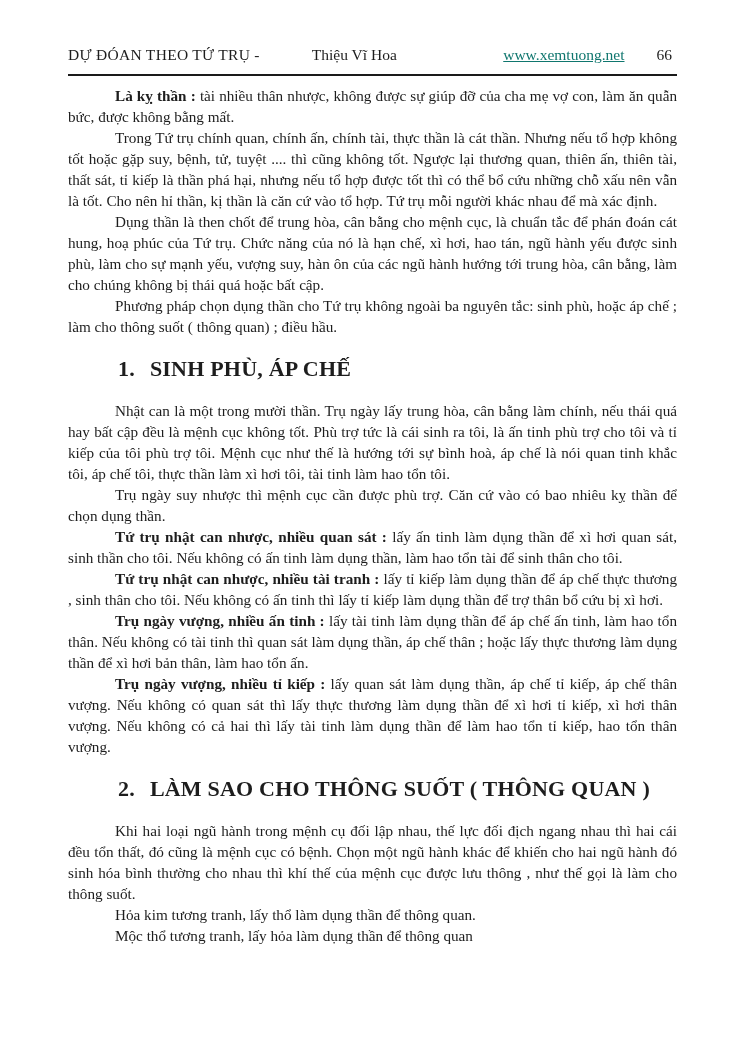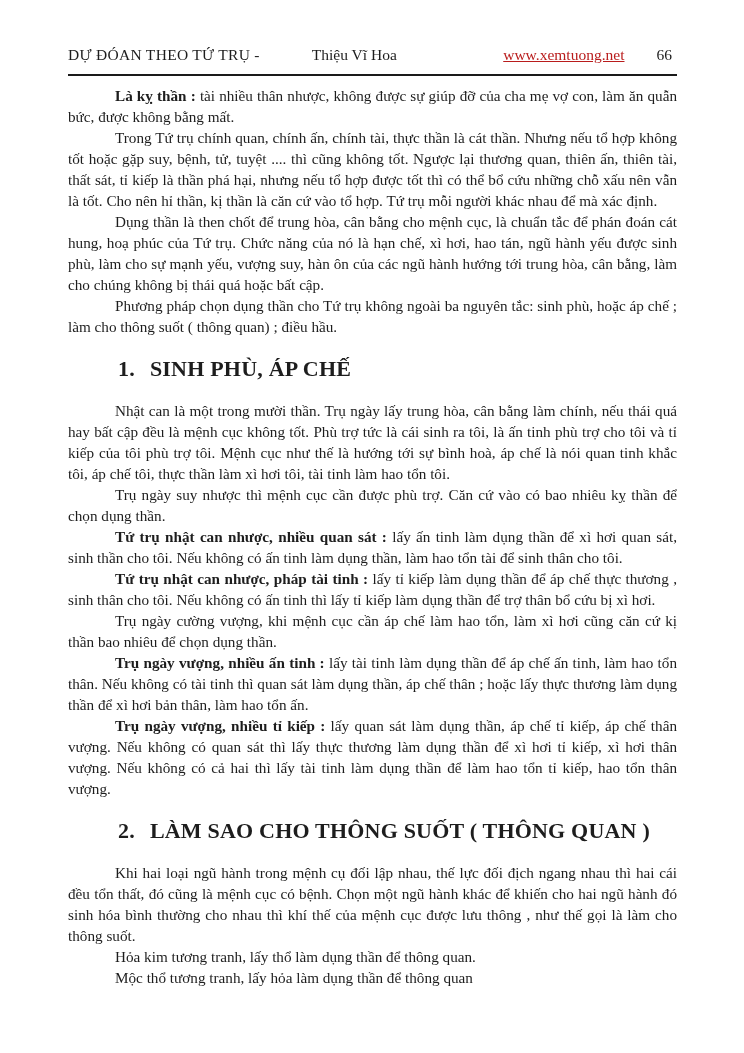--- a/index.html
+++ b/index.html
@@ -19,21 +19,21 @@
     align-items: baseline;
     padding: 46px 66px 0 68px;
     font-size: 15.5px;
     white-space: nowrap;
   }
   .header .book-title { letter-spacing: 0.3px; }
   .header .author { margin-left: 52px; text-align: right; }
   .header .site {
     margin-left: auto;
     text-decoration: underline;
-    color: #b91c1c;
+    color: #0f766e;
     cursor: pointer;
   }
   .header .pagenum { margin-left: 32px; margin-right: 6px; }
   .header-rule {
     height: 2px;
     background: #1a1a1a;
     margin: 10px 67px 0 68px;
   }
   .body-text {
     padding: 9px 67px 0 68px;
@@ -65,22 +65,21 @@
   <div class="header-rule"></div>
   <div class="body-text">
       <p class="para"><b>Là kỵ thần :</b> tài nhiều thân nhược, không được sự giúp đỡ của cha mẹ vợ con, làm ăn quẫn bức, được không bằng mất.</p>
       <p class="para">Trong Tứ trụ chính quan, chính ấn, chính tài, thực thần là cát thần. Nhưng nếu tổ hợp không tốt hoặc gặp suy, bệnh, tử, tuyệt .... thì cũng không tốt. Ngược lại thương quan, thiên ấn, thiên tài, thất sát, tỉ kiếp là thần phá hại, nhưng nếu tổ hợp được tốt thì có thể bổ cứu những chỗ xấu nên vẫn là tốt. Cho nên hỉ thần, kị thần là căn cứ vào tổ hợp. Tứ trụ mỗi người khác nhau để mà xác định.</p>
       <p class="para">Dụng thần là then chốt để trung hòa, cân bằng cho mệnh cục, là chuẩn tắc để phán đoán cát hung, hoạ phúc của Tứ trụ. Chức năng của nó là hạn chế, xì hơi, hao tán, ngũ hành yếu được sinh phù, làm cho sự mạnh yếu, vượng suy, hàn ôn của các ngũ hành hướng tới trung hòa, cân bằng, làm cho chúng không bị thái quá hoặc bất cập.</p>
       <p class="para">Phương pháp chọn dụng thần cho Tứ trụ không ngoài ba nguyên tắc: sinh phù, hoặc áp chế ; làm cho thông suốt ( thông quan) ; điều hầu.</p>
       <h2 class="section-heading"><span class="h-num">1.</span><span>SINH PHÙ, ÁP CHẾ</span></h2>
       <p class="para">Nhật can là một trong mười thần. Trụ ngày lấy trung hòa, cân bằng làm chính, nếu thái quá hay bất cập đều là mệnh cục không tốt. Phù trợ tức là cái sinh ra tôi, là ấn tinh phù trợ cho tôi và tỉ kiếp của tôi phù trợ tôi. Mệnh cục như thế là hướng tới sự bình hoà, áp chế là nói quan tinh khắc tôi, áp chế tôi, thực thần làm xì hơi tôi, tài tinh làm hao tổn tôi.</p>
       <p class="para">Trụ ngày suy nhược thì mệnh cục cần được phù trợ. Căn cứ vào có bao nhiêu kỵ thần để chọn dụng thần.</p>
       <p class="para"><b>Tứ trụ nhật can nhược, nhiều quan sát :</b> lấy ấn tinh làm dụng thần để xì hơi quan sát, sinh thần cho tôi. Nếu không có ấn tinh làm dụng thần, làm hao tổn tài để sinh thân cho tôi.</p>
-      <p class="para"><b>Tứ trụ nhật can nhược, pháp tài tinh :</b> lấy tỉ kiếp làm dụng thần để áp chế thực thương , sinh thân cho tôi. Nếu không có ấn tinh thì lấy tỉ kiếp làm dụng thần để trợ thân bổ cứu bị xì hơi.</p>
-      <p class="para">Trụ ngày cường vượng, khi mệnh cục cần áp chế làm hao tổn, làm xì hơi cũng căn cứ kị thần bao nhiêu để chọn dụng thần.</p>
+      <p class="para"><b>Tứ trụ nhật can nhược, nhiều tài tranh :</b> lấy tỉ kiếp làm dụng thần để áp chế thực thương , sinh thân cho tôi. Nếu không có ấn tinh thì lấy tỉ kiếp làm dụng thần để trợ thân bổ cứu bị xì hơi.</p>
       <p class="para"><b>Trụ ngày vượng, nhiều ấn tinh :</b> lấy tài tinh làm dụng thần để áp chế ấn tinh, làm hao tổn thân. Nếu không có tài tinh thì quan sát làm dụng thần, áp chế thân ; hoặc lấy thực thương làm dụng thần để xì hơi bản thân, làm hao tổn ấn.</p>
       <p class="para"><b>Trụ ngày vượng, nhiều tỉ kiếp :</b> lấy quan sát làm dụng thần, áp chế tỉ kiếp, áp chế thân vượng. Nếu không có quan sát thì lấy thực thương làm dụng thần để xì hơi tỉ kiếp, xì hơi thân vượng. Nếu không có cả hai thì lấy tài tinh làm dụng thần để làm hao tổn tỉ kiếp, hao tổn thân vượng.</p>
       <h2 class="section-heading"><span class="h-num">2.</span><span>LÀM SAO CHO THÔNG SUỐT ( THÔNG QUAN )</span></h2>
       <p class="para">Khi hai loại ngũ hành trong mệnh cụ đối lập nhau, thế lực đối địch ngang nhau thì hai cái đều tổn thất, đó cũng là mệnh cục có bệnh. Chọn một ngũ hành khác để khiến cho hai ngũ hành đó sinh hóa bình thường cho nhau thì khí thế của mệnh cục được lưu thông , như thế gọi là làm cho thông suốt.</p>
       <p class="para">Hỏa kim tương tranh, lấy thổ làm dụng thần để thông quan.</p>
       <p class="para">Mộc thổ tương tranh, lấy hỏa làm dụng thần để thông quan</p>
     </div>
 </div>
 
 </body></html>

